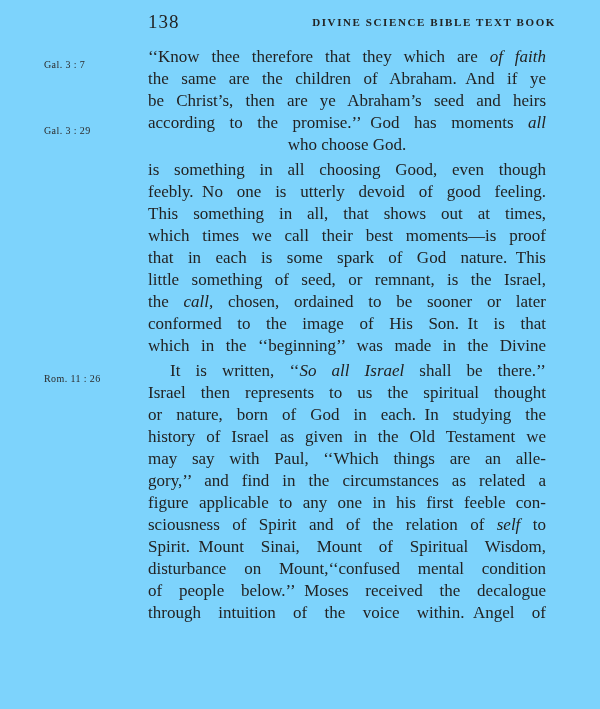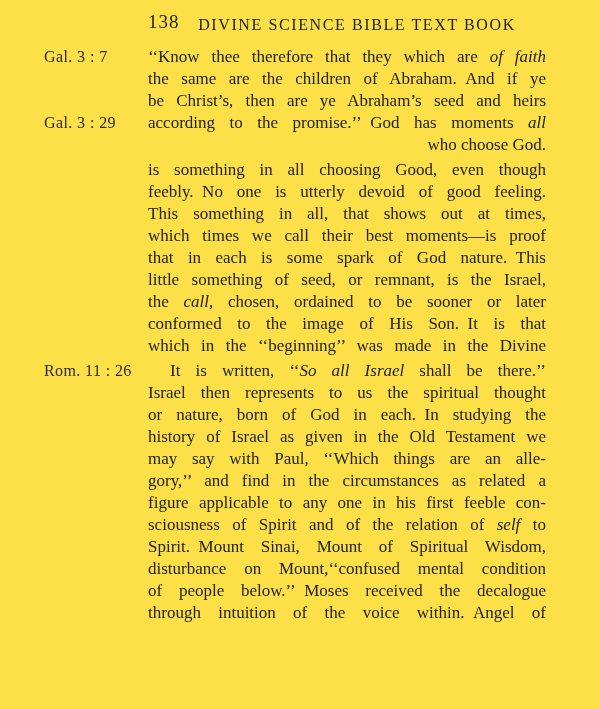--- a/index.html
+++ b/index.html
@@ -4,42 +4,42 @@
 <style>
   html, body {
     margin: 0;
     padding: 0;
     background: #ffffff;
   }
   .page {
     position: relative;
     width: 600px;
     height: 709px;
-    background: #fde047;
+    background: #7dd3fc;
     font-family: "Liberation Serif", "DejaVu Serif", serif;
     color: #232323;
     overflow: hidden;
   }
   .page-header { position: absolute; top: 0; left: 0; width: 600px; height: 40px; }
   .page-number {
     position: absolute;
     left: 148px;
     top: 11px;
     font-size: 19px;
     letter-spacing: 1px;
     color: #232323;
   }
   .running-title {
     position: absolute;
     left: 158px;
     top: 16px;
     width: 398px;
-    text-align: center;
-    font-size: 16px;
-    font-weight: 400;
+    text-align: right;
+    font-size: 11px;
+    font-weight: 700;
     letter-spacing: 1.6px;
     color: #232323;
     white-space: nowrap;
   }
   .page-body {
     position: absolute;
     top: 46px;
     left: 0;
     width: 600px;
   }
@@ -48,32 +48,32 @@
   .line-row {
     position: relative;
     box-sizing: border-box;
     width: 546px;
     padding-left: 148px;
     height: 22px;
   }
   .margin-reference {
     position: absolute;
     left: 44px;
-    top: 0;
-    font-size: 16px;
+    top: 8px;
+    font-size: 10px;
     line-height: 22px;
     letter-spacing: 0.4px;
     color: #2b2b2b;
     white-space: nowrap;
   }
   .line-text {
     font-size: 17px;
     line-height: 22px;
     white-space: normal;
-    text-align: right;
+    text-align: center;
   }
   .line-text.justify {
     text-align: justify;
     text-align-last: justify;
     -moz-text-align-last: justify;
     text-justify: inter-word;
   }
   .line-text.indent { text-indent: 22px; }
   .seg-italic { font-style: italic; }
 </style>

